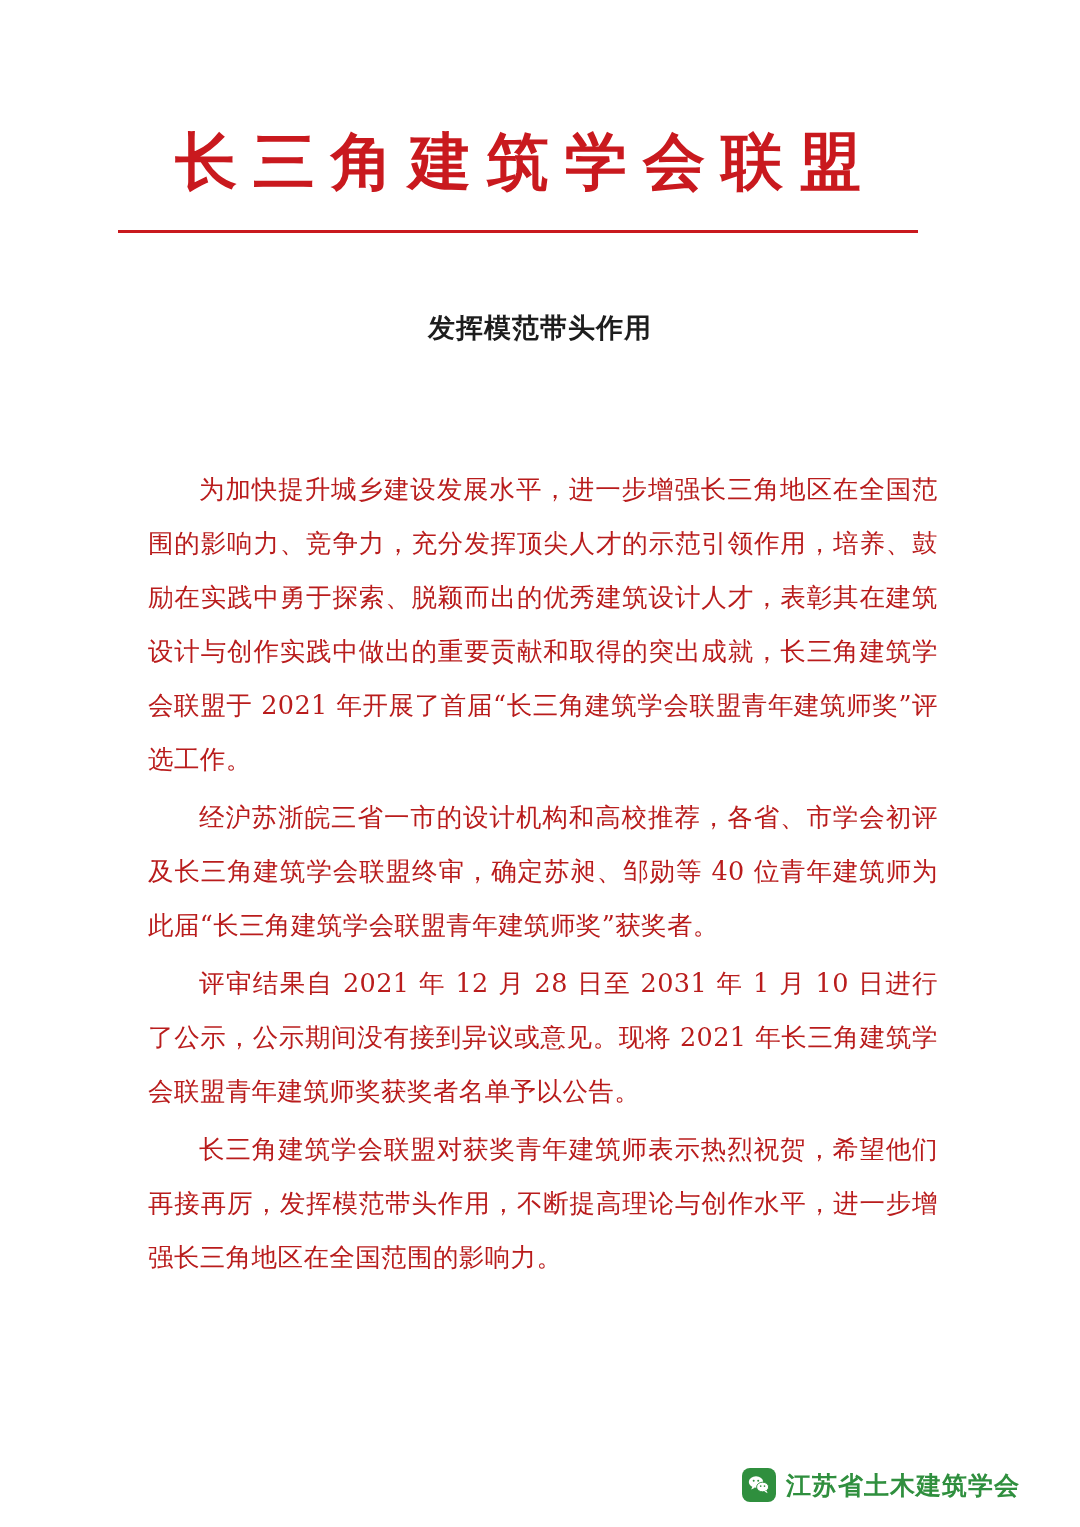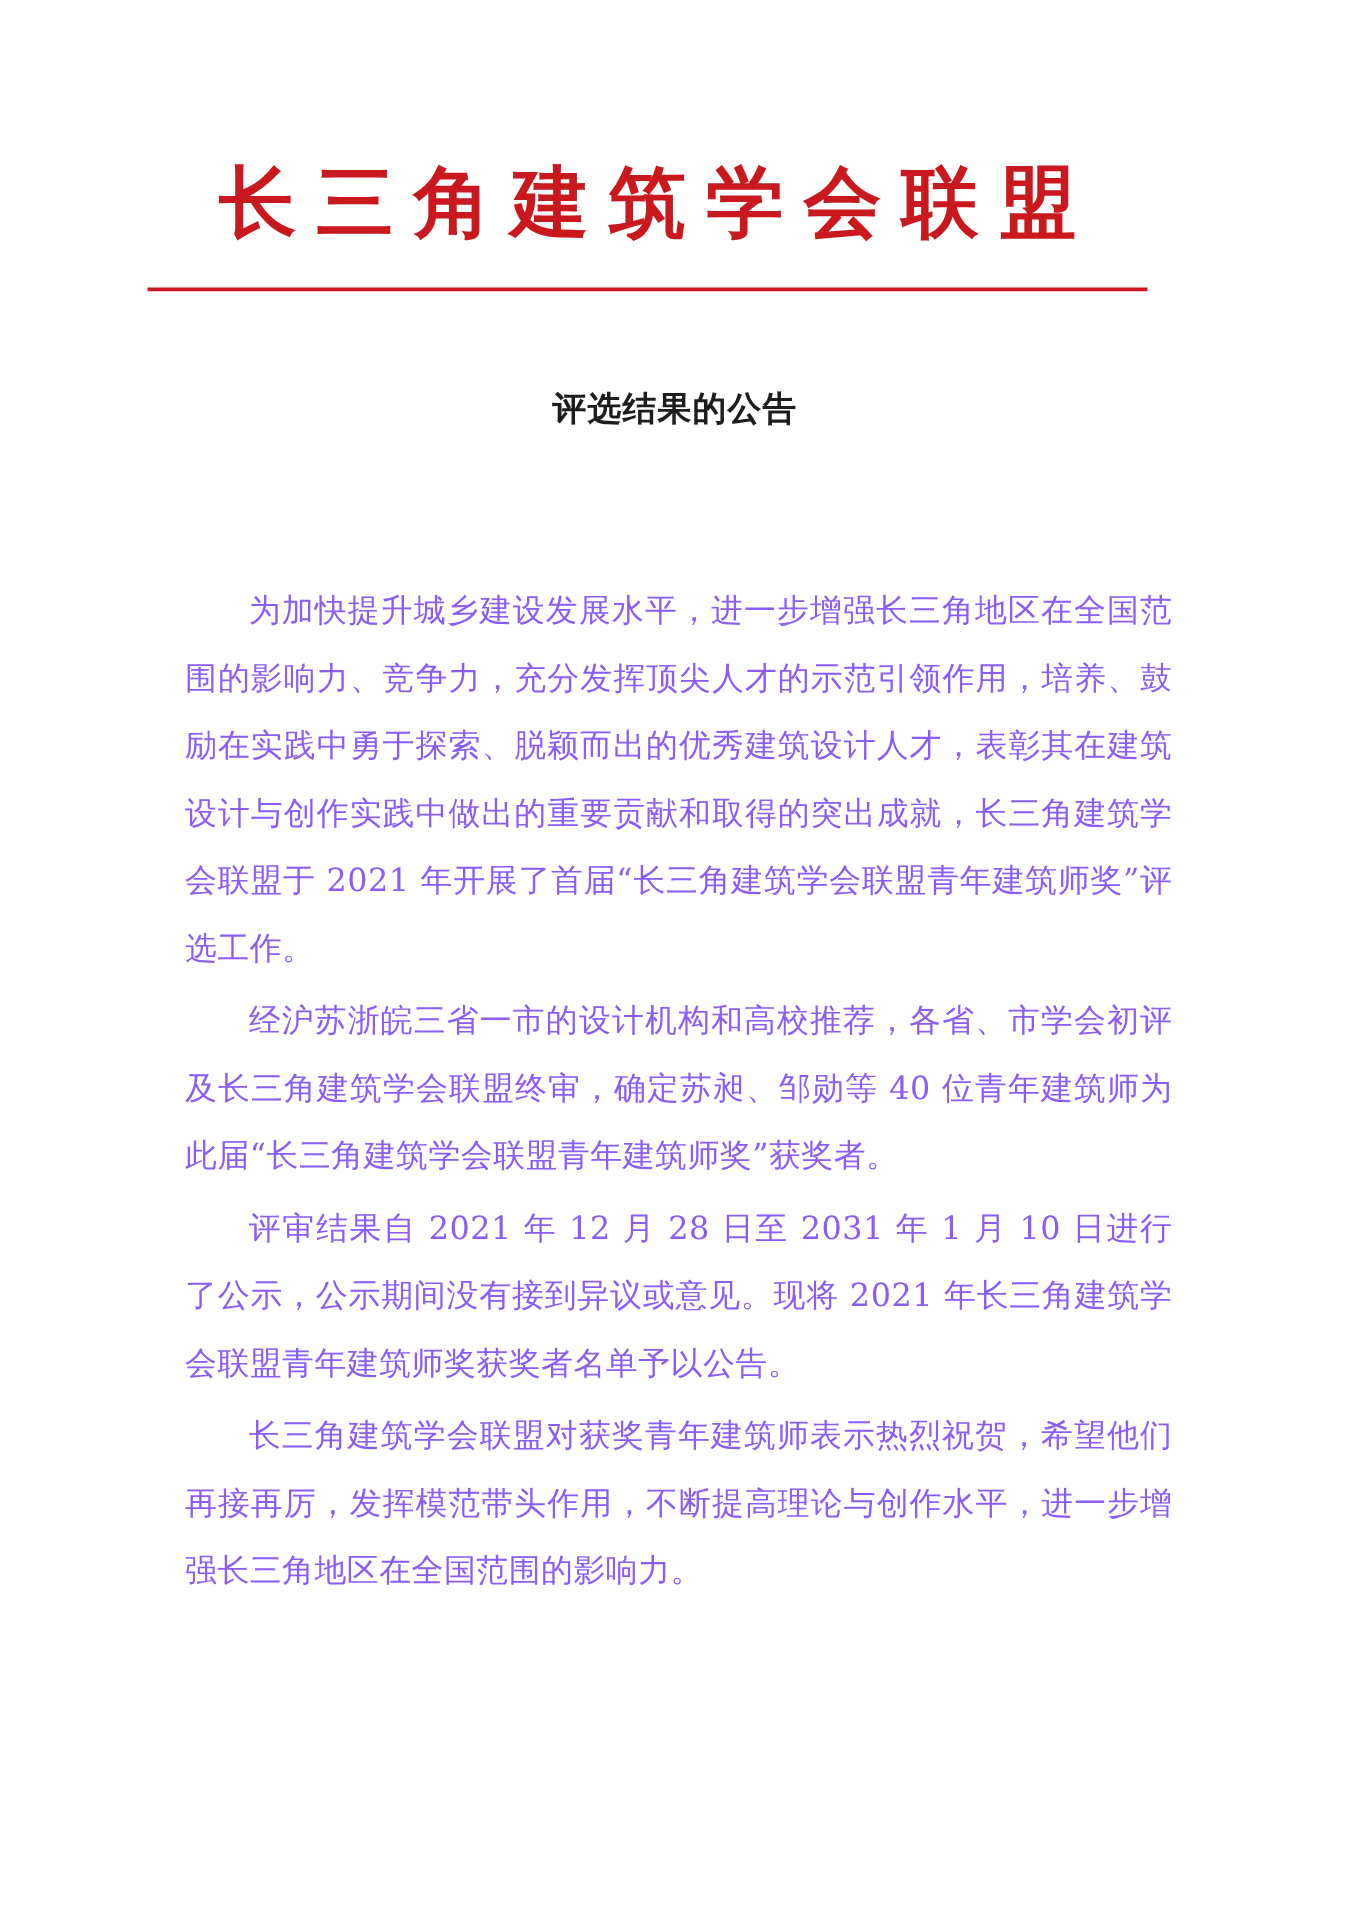--- a/index.html
+++ b/index.html
@@ -64,21 +64,21 @@
   .doc-title .line2 {
     display: block;
   }
 
   
   .body-text {
     position: absolute;
     top: 462px;
     left: 148px;
     width: 790px;
-    color: #8b5cf6;
+    color: #b91c1c;
     font-family: "DejaVu Serif", "Liberation Serif", serif;
     font-size: 25.5px;
     line-height: 54px;
     text-align: justify;
     text-justify: inter-ideograph;
   }
   .body-text p {
     margin: 0 0 4px 0;
     text-indent: 2em;
     letter-spacing: 0.4px;
@@ -116,24 +116,39 @@
 <body>
 
 <div class="page">
 
   <div class="letterhead">
     <div class="letterhead-title">长三角建筑学会联盟</div>
     <div class="letterhead-rule"></div>
   </div>
 
   <div class="doc-title">
-    <span class="line2">评选结果的公告</span>
+    <span class="line2">发挥模范带头作用</span>
   </div>
 
   <div class="body-text">
     <p>为加快提升城乡建设发展水平，进一步增强长三角地区在全国范围的影响力、竞争力，充分发挥顶尖人才的示范引领作用，培养、鼓励在实践中勇于探索、脱颖而出的优秀建筑设计人才，表彰其在建筑设计与创作实践中做出的重要贡献和取得的突出成就，长三角建筑学会联盟于 2021 年开展了首届“长三角建筑学会联盟青年建筑师奖”评选工作。</p>
     <p>经沪苏浙皖三省一市的设计机构和高校推荐，各省、市学会初评及长三角建筑学会联盟终审，确定苏昶、邹勋等 40 位青年建筑师为此届“长三角建筑学会联盟青年建筑师奖”获奖者。</p>
     <p>评审结果自 2021 年 12 月 28 日至 2031 年 1 月 10 日进行了公示，公示期间没有接到异议或意见。现将 2021 年长三角建筑学会联盟青年建筑师奖获奖者名单予以公告。</p>
     <p>长三角建筑学会联盟对获奖青年建筑师表示热烈祝贺，希望他们再接再厉，发挥模范带头作用，不断提高理论与创作水平，进一步增强长三角地区在全国范围的影响力。</p>
   </div>
 
+  <div class="footer-badge">
+    <span class="wechat-icon">
+      <svg width="24" height="24" viewBox="0 0 24 24" aria-hidden="true">
+        <ellipse cx="9" cy="9" rx="7.2" ry="5.8" fill="#ffffff"></ellipse>
+        <polygon points="5.6,13.2 4.2,16.6 7.8,14.8" fill="#ffffff"></polygon>
+        <circle cx="6.7" cy="7.8" r="1" fill="#2f8f3e"></circle>
+        <circle cx="11.2" cy="7.8" r="1" fill="#2f8f3e"></circle>
+        <ellipse cx="15.6" cy="14" rx="6" ry="4.8" fill="#ffffff" stroke="#2f8f3e" stroke-width="0.9"></ellipse>
+        <polygon points="19.4,17.4 20.6,20.2 17.4,18.6" fill="#ffffff"></polygon>
+        <circle cx="13.7" cy="13.1" r="0.85" fill="#2f8f3e"></circle>
+        <circle cx="17.5" cy="13.1" r="0.85" fill="#2f8f3e"></circle>
+      </svg>
+    </span>
+    <span class="footer-badge-label">江苏省土木建筑学会</span>
+  </div>
 
 </div>
 
 </body></html>

